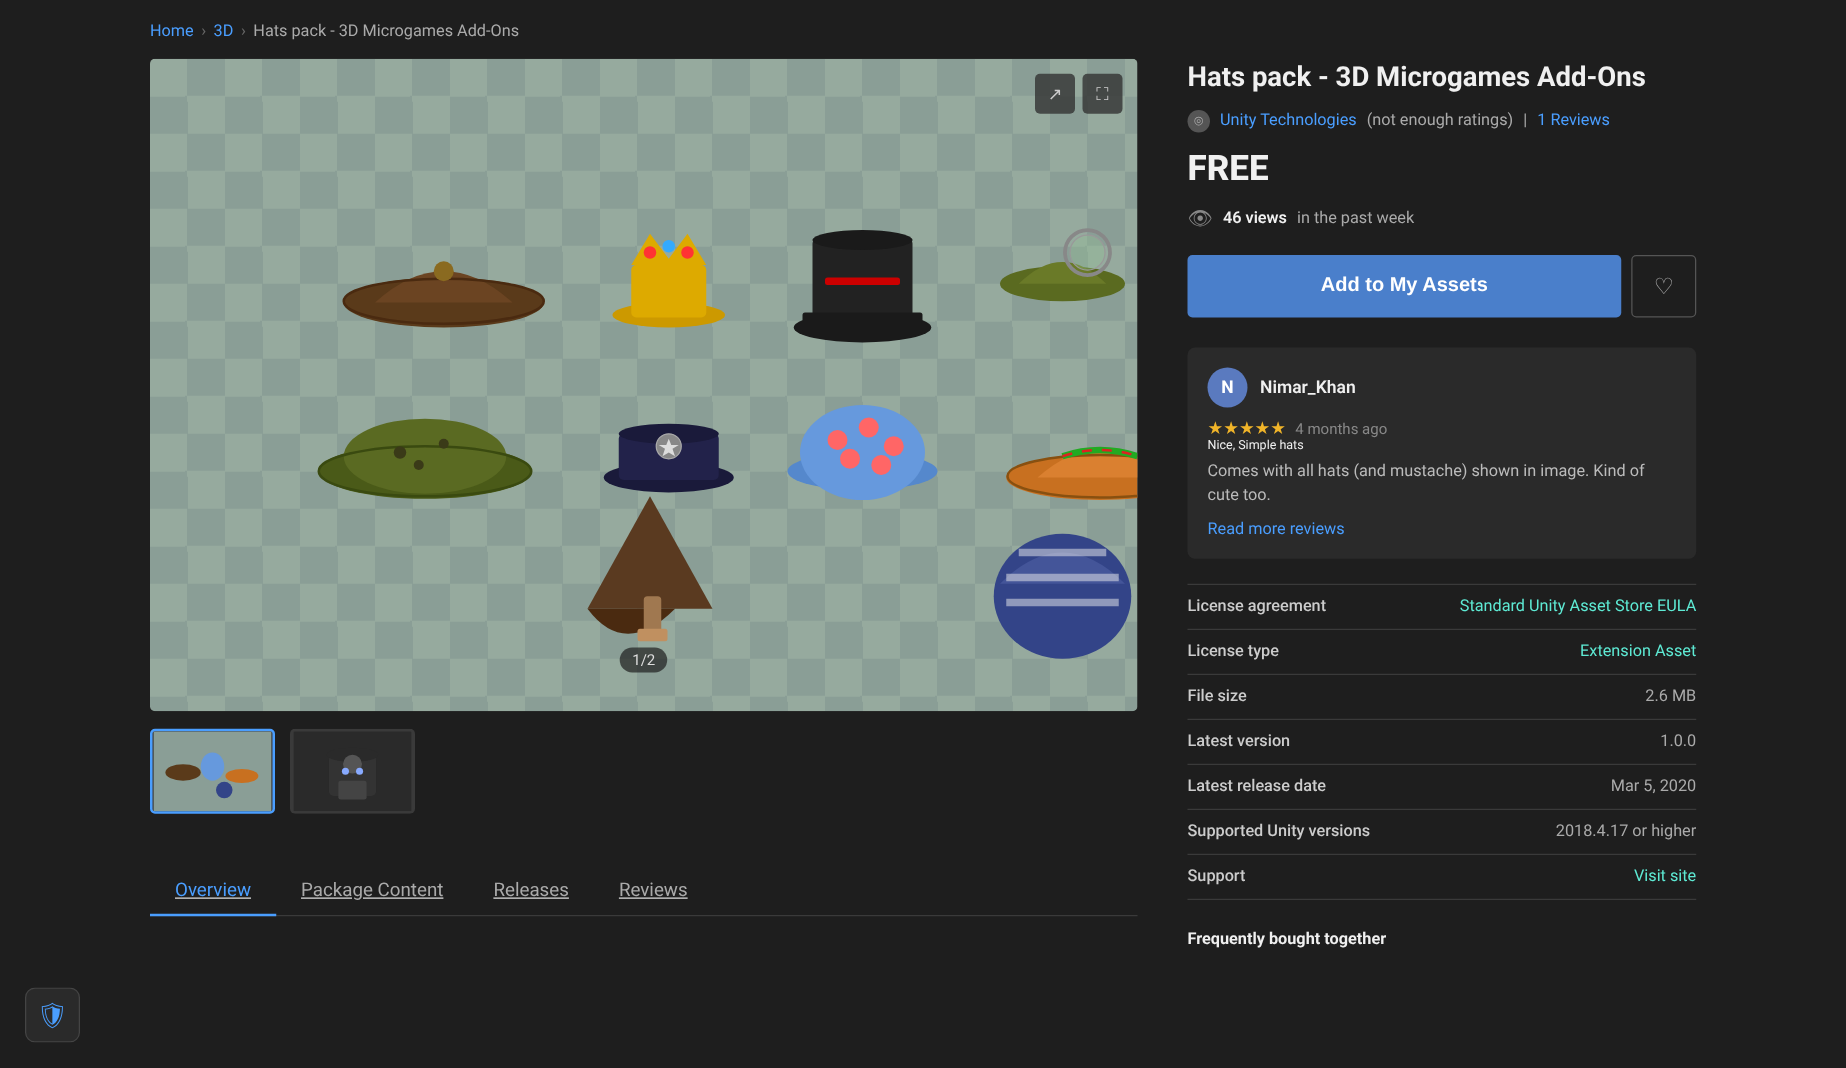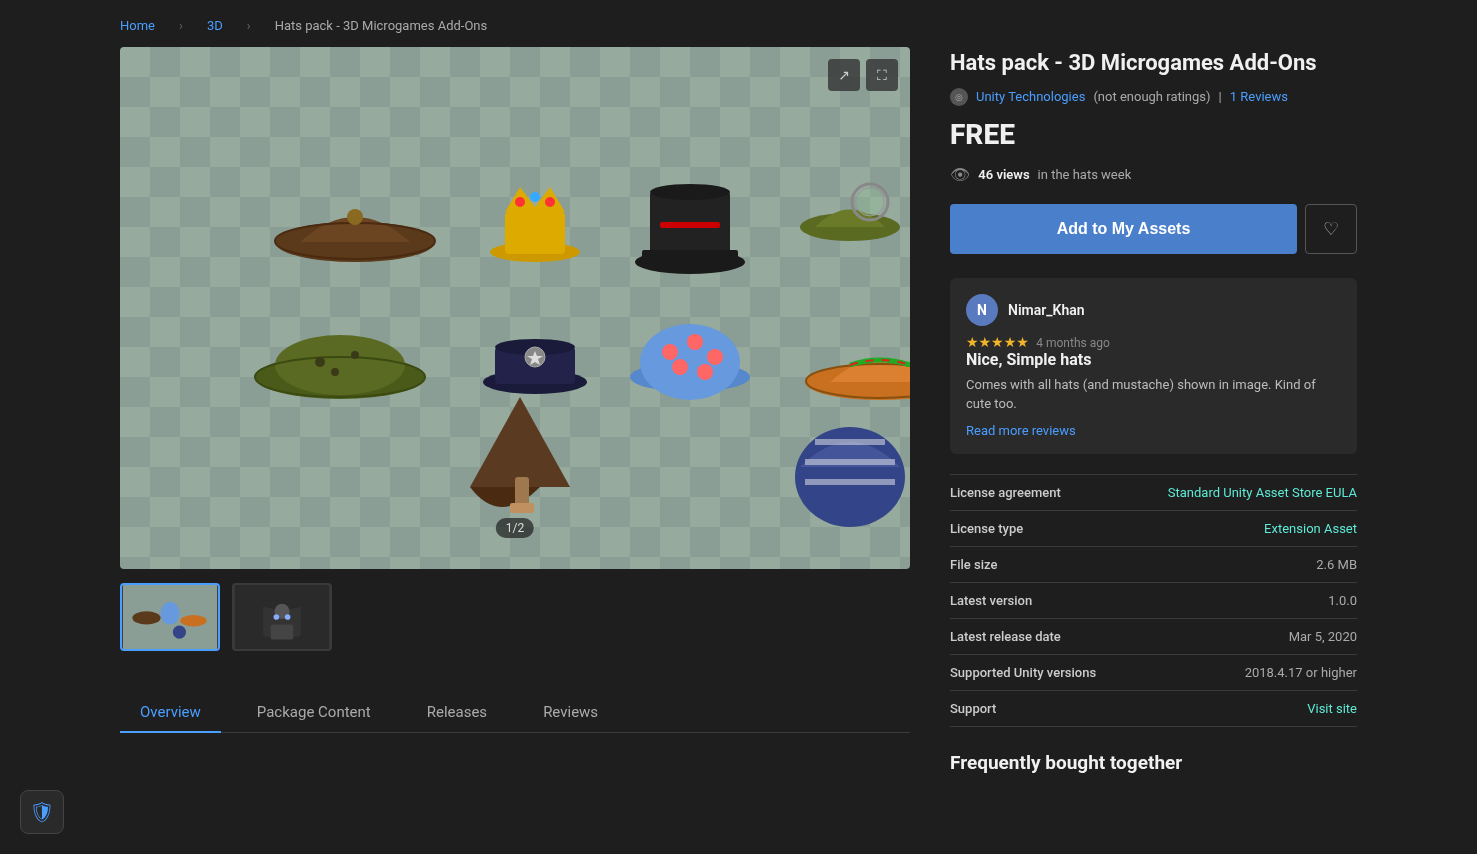--- a/index.html
+++ b/index.html
@@ -12,21 +12,21 @@
       width: 1477px;
       overflow-x: hidden;
     }
     a { color: #4a9eff; text-decoration: none; }
 
     
     .breadcrumb {
       padding: 18px 120px 14px 120px;
       display: flex;
       align-items: center;
-      gap: 24px;
+      gap: 6px;
       color: #aaa;
       font-size: 13px;
     }
     .breadcrumb-sep { color: #666; }
 
     
     .main-container {
       display: flex;
       gap: 40px;
       padding: 0 120px;
@@ -107,23 +107,24 @@
     .thumb.active {
       border-color: #4a9eff;
     }
     .thumb svg {
       width: 100%; height: 100%;
     }
 
     
     .tabs {
       display: flex;
-      gap: 16px;
+      gap: 0;
       margin-top: 42px;
       border-bottom: 1px solid #3a3a3a;
+      text-decoration: underline;
     }
     .tab {
       padding: 10px 20px;
       cursor: pointer;
       color: #aaa;
       font-size: 15px;
       border-bottom: 2px solid transparent;
       margin-bottom: -1px;
     }
     .tab.active {
@@ -223,21 +224,21 @@
       background: #5a7abf;
       border-radius: 50%;
       display: flex; align-items: center; justify-content: center;
       font-size: 14px;
       font-weight: 700;
       color: #fff;
     }
     .reviewer-name { font-weight: 600; color: #f0f0f0; font-size: 14px; }
     .stars { color: #f0b429; font-size: 14px; margin-bottom: 4px; }
     .review-time { color: #888; font-size: 12px; margin-left: 4px; }
-    .review-title { font-weight: 700; color: #f0f0f0; margin-bottom: 6px; font-size: 16px; }
+    .review-title { font-weight: 400; color: #f0f0f0; margin-bottom: 6px; font-size: 10px; }
     .review-text { color: #bbb; font-size: 13px; line-height: 1.5; margin-bottom: 8px; }
     .read-more { color: #4a9eff; font-size: 13px; cursor: pointer; }
 
     
     .details-table {
       width: 100%;
       border-top: 1px solid #3a3a3a;
     }
     .details-row {
       display: flex;
@@ -246,21 +247,21 @@
       padding: 10px 0;
       border-bottom: 1px solid #3a3a3a;
       font-size: 13px;
     }
     .details-label { color: #ccc; font-weight: 500; }
     .details-value { color: #aaa; }
     .details-value.link { color: #5eead4; cursor: pointer; text-align: center; }
 
     
     .section-title {
-      font-size: 19px;
+      font-size: 13px;
       font-weight: 700;
       color: #f0f0f0;
       margin-top: 24px;
     }
 
     
     .shield-corner {
       position: fixed;
       bottom: 20px;
       left: 20px;
@@ -416,21 +417,21 @@
       <span>(not enough ratings)</span>
       <span>|</span>
       <a href="#">1 Reviews</a>
     </div>
 
     <div class="price-tag">FREE</div>
 
     <div class="views-row">
       <span class="eye-icon">👁</span>
       <span class="views-count">46 views</span>
-      <span>in the hats week</span>
+      <span>in the past week</span>
     </div>
 
     <div class="add-assets-row">
       <button class="add-assets-btn">Add to My Assets</button>
       <button class="heart-btn">
         <span>♡</span>
       </button>
     </div>
 
     <div class="review-card">

